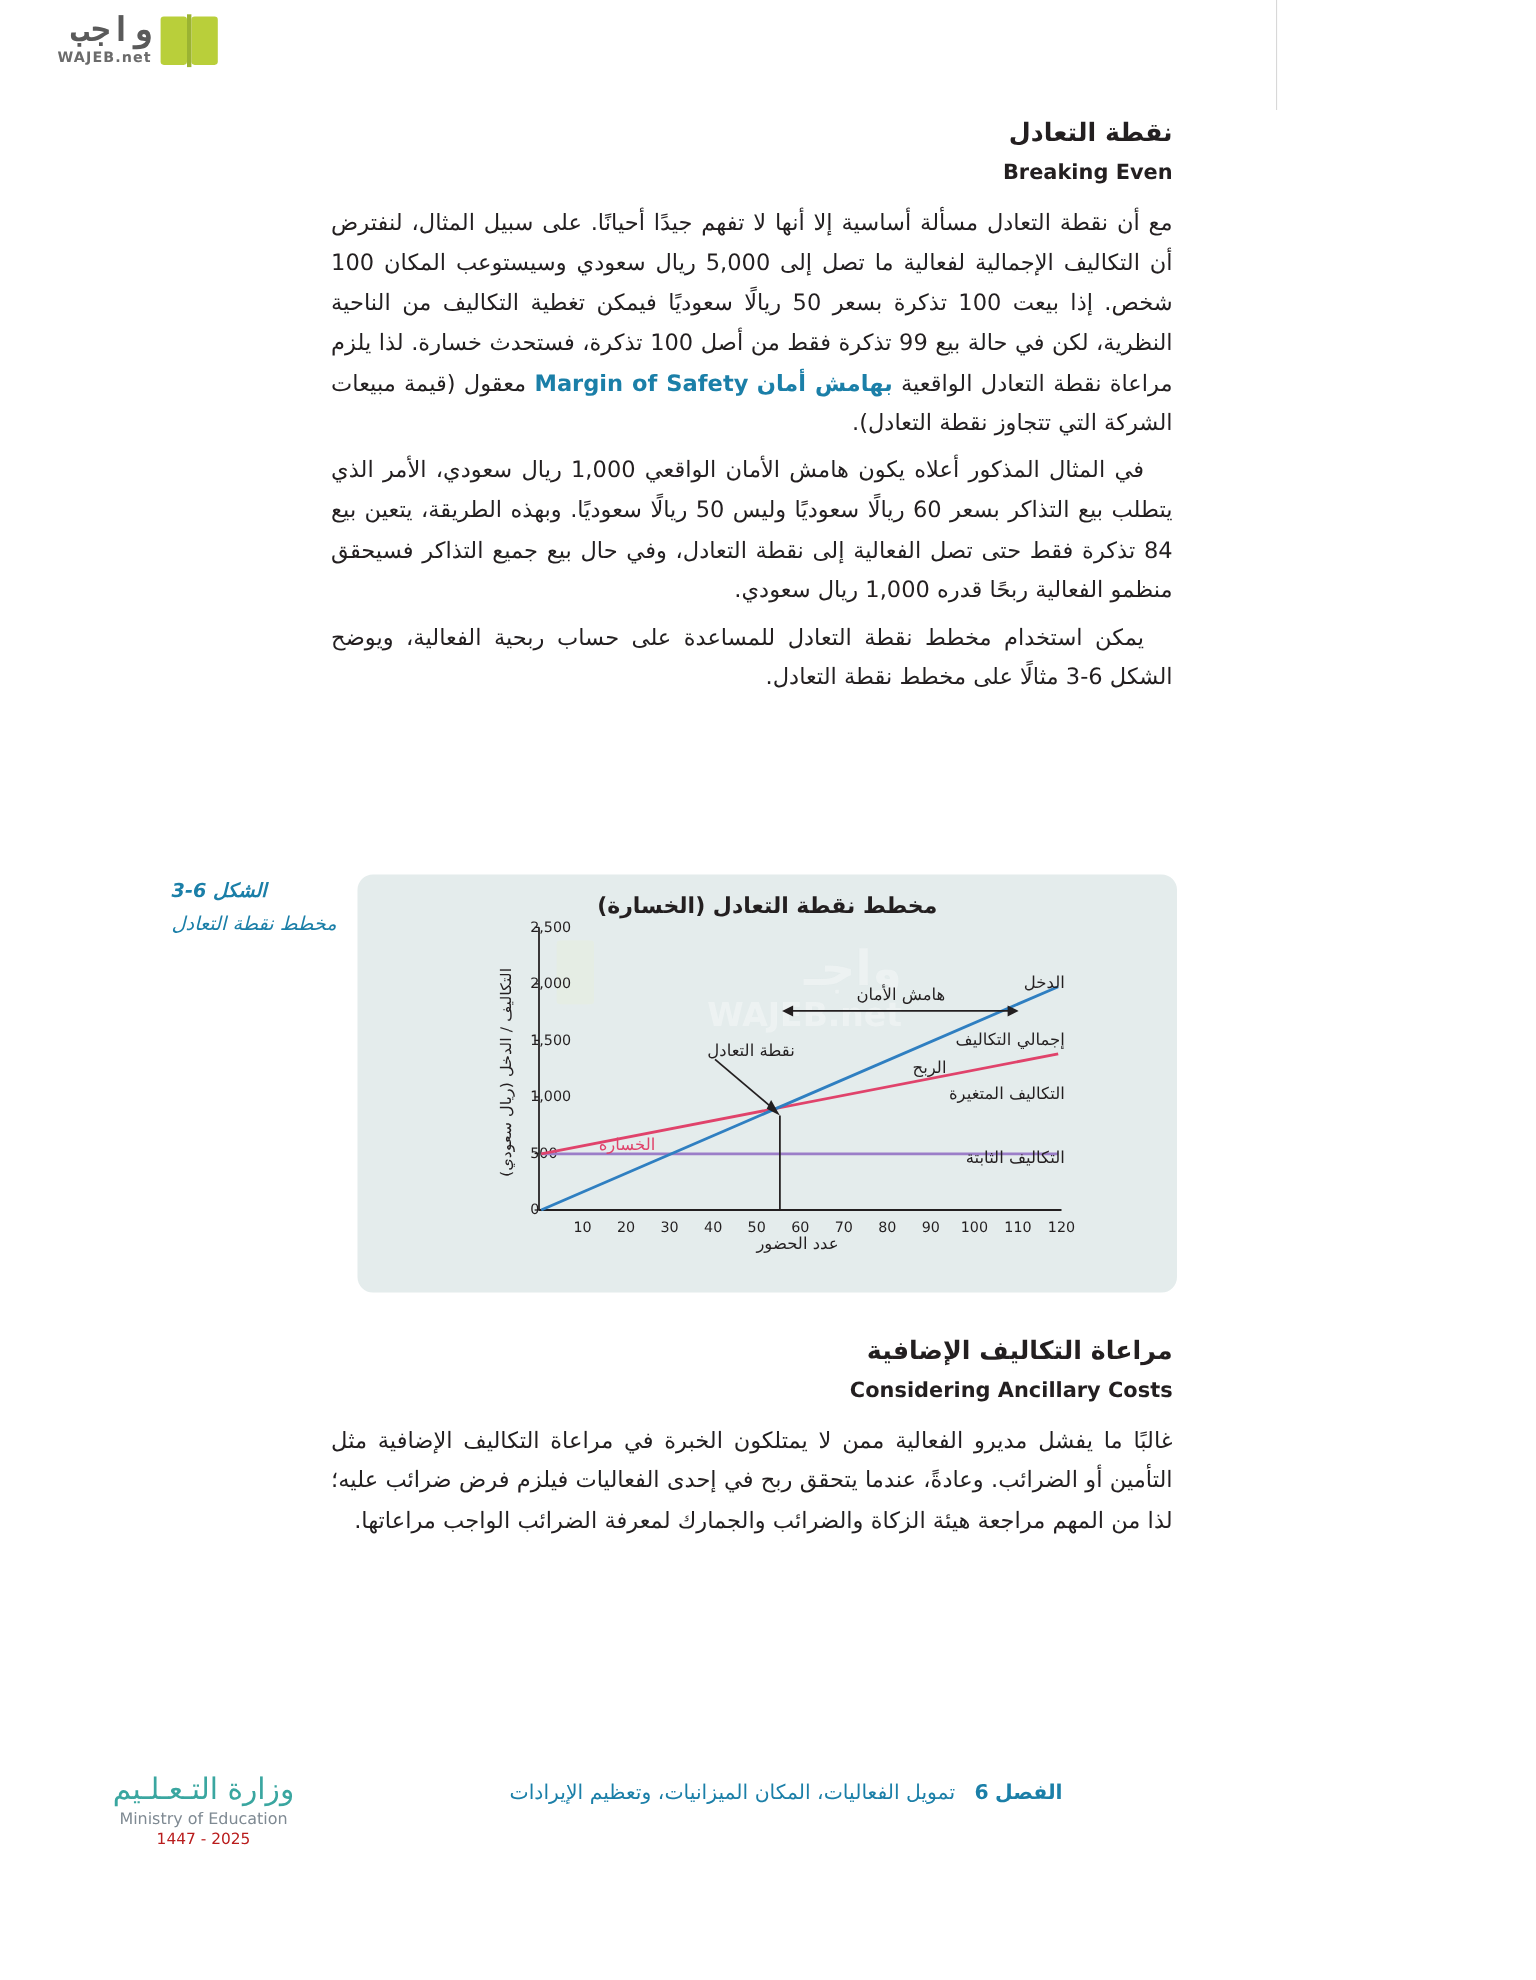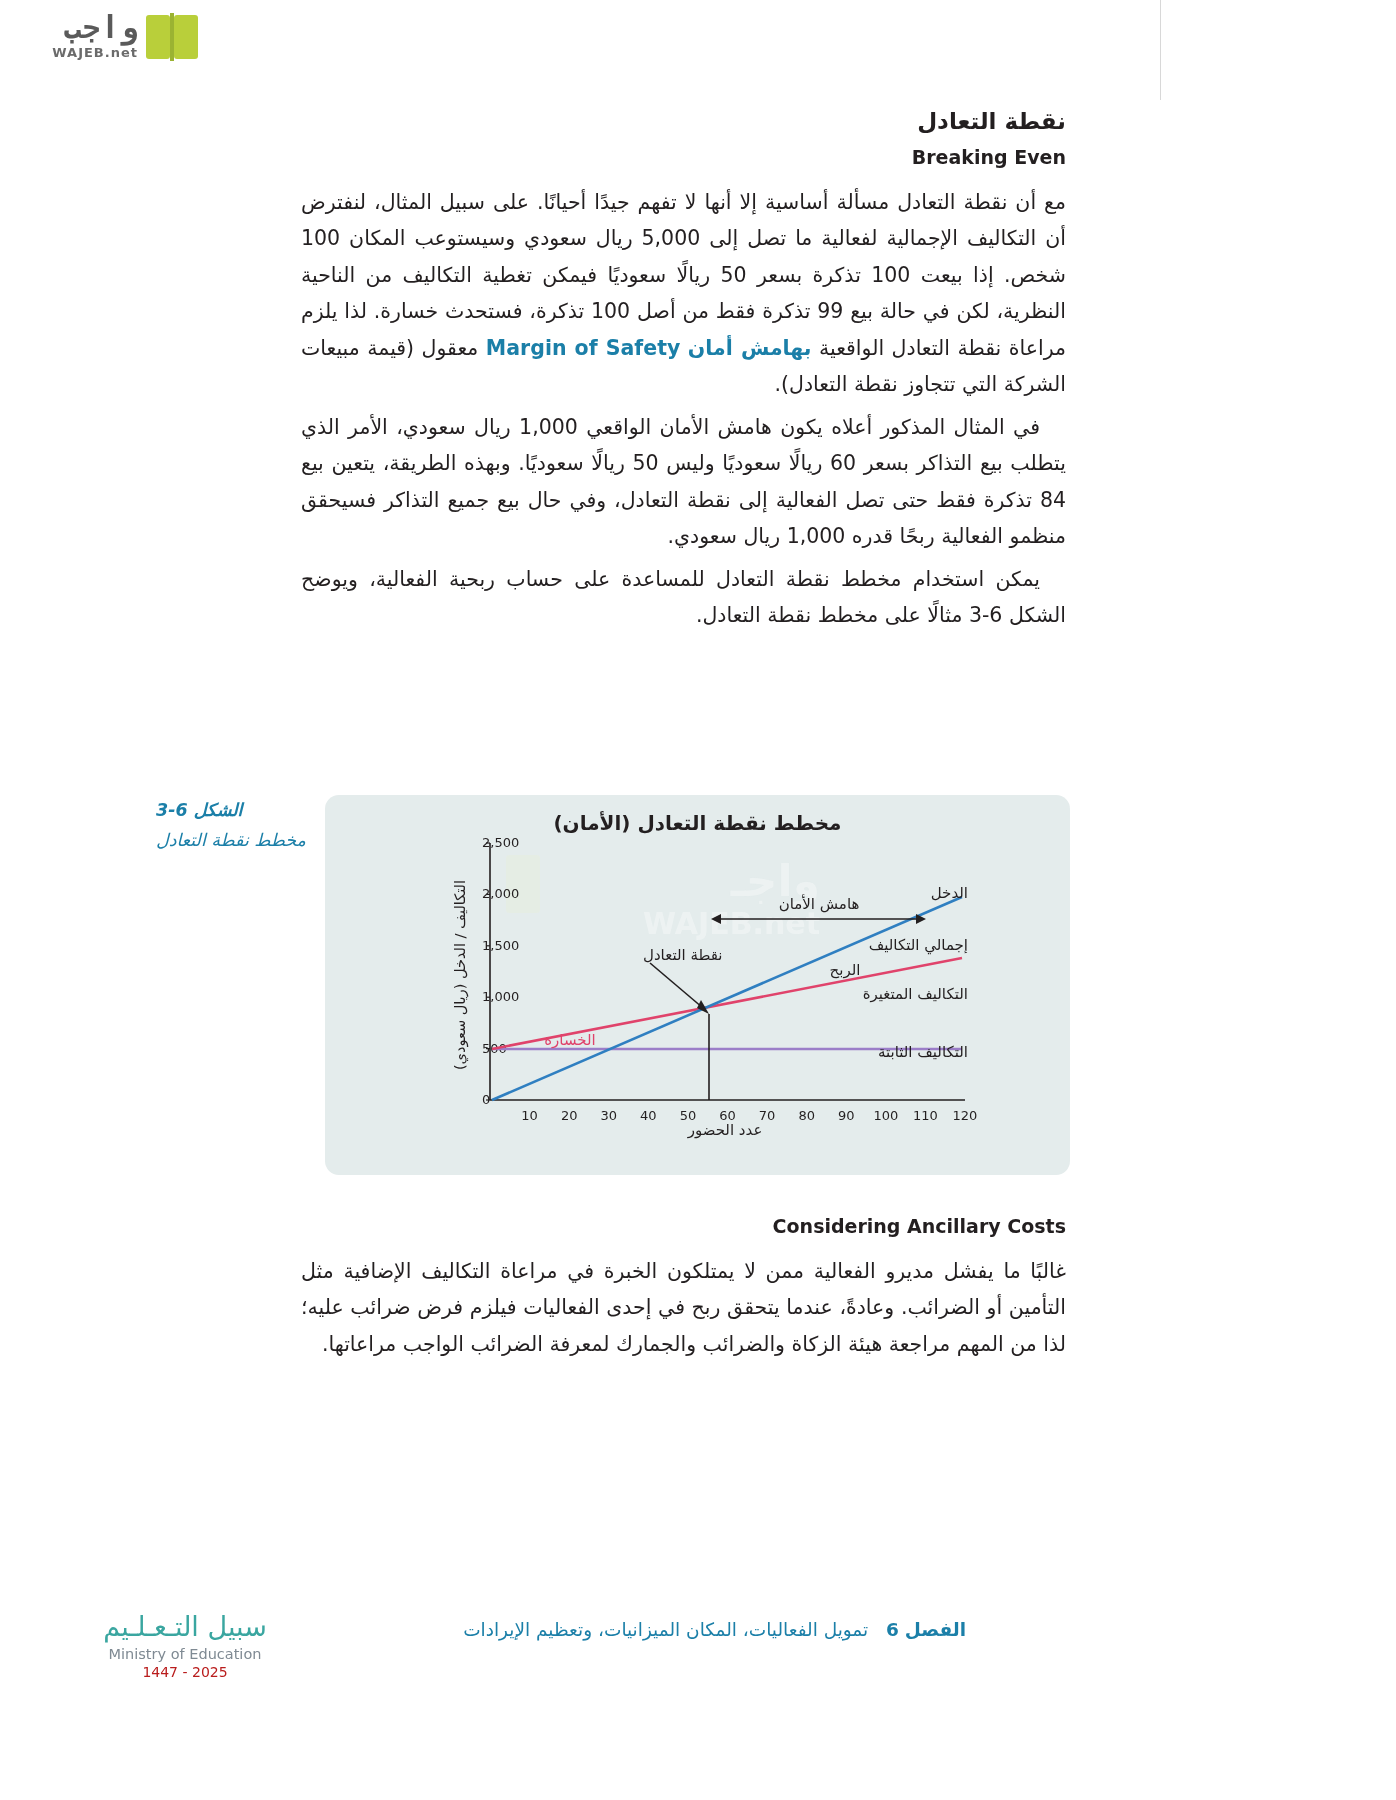--- a/index.html
+++ b/index.html
@@ -82,21 +82,21 @@
   <p class="body indent">في المثال المذكور أعلاه يكون هامش الأمان الواقعي 1,000 ريال سعودي، الأمر الذي يتطلب بيع التذاكر بسعر 60 ريالًا سعوديًا وليس 50 ريالًا سعوديًا. وبهذه الطريقة، يتعين بيع 84 تذكرة فقط حتى تصل الفعالية إلى نقطة التعادل، وفي حال بيع جميع التذاكر فسيحقق منظمو الفعالية ربحًا قدره 1,000 ريال سعودي.</p>
   <p class="body indent">يمكن استخدام مخطط نقطة التعادل للمساعدة على حساب ربحية الفعالية، ويوضح الشكل 6-3 مثالًا على مخطط نقطة التعادل.</p>
 </div>
 
 <div class="fig-caption">
   <div class="num">الشكل 6-3</div>
   <div class="lbl">مخطط نقطة التعادل</div>
 </div>
 
 <div class="figure">
-  <div class="fig-title">مخطط نقطة التعادل (الأمان)</div>
+  <div class="fig-title">مخطط نقطة التعادل (الخسارة)</div>
 
   <div class="fig-wm">
     <div class="fig-wm-book">
         <div class="l"></div>
         <div class="r"></div>
       </div>
     <div class="w1">واجـ</div>
     <div class="w2">WAJEB.net</div>
   </div>
 
@@ -157,27 +157,28 @@
     <text id="lbl-profit" x="520" y="180" font-size="15" fill="#231f20" font-family="DejaVu Sans, sans-serif" direction="rtl" text-anchor="middle">الربح</text>
     <text id="lbl-loss" x="245" y="250" font-size="15" fill="#e0436b" font-family="DejaVu Sans, sans-serif" direction="rtl" text-anchor="middle">الخسارة</text>
     <text id="lbl-margin" x="494" y="114" font-size="15" fill="#231f20" font-family="DejaVu Sans, sans-serif" direction="rtl" text-anchor="middle">هامش الأمان</text>
     <text id="lbl-bep" x="318" y="165" font-size="15" fill="#231f20" font-family="DejaVu Sans, sans-serif" direction="rtl" text-anchor="end">نقطة التعادل</text>
     <text id="lbl-xaxis" x="400" y="340" font-size="15" fill="#231f20" font-family="DejaVu Sans, sans-serif" direction="rtl" text-anchor="middle">عدد الحضور</text>
     <text id="lbl-yaxis" x="0" y="0" font-size="14.5" fill="#231f20" font-family="DejaVu Sans, sans-serif" direction="rtl" text-anchor="middle" transform="translate(140,180) rotate(-90)">التكاليف / الدخل (ريال سعودي)</text>
   </svg>
 </div>
 
 <div class="content" style="top:1215px;">
+  <h2 class="sec-ar">مراعاة التكاليف الإضافية</h2>
   <h3 class="sec-en">Considering Ancillary Costs</h3>
   <p class="body">غالبًا ما يفشل مديرو الفعالية ممن لا يمتلكون الخبرة في مراعاة التكاليف الإضافية مثل التأمين أو الضرائب. وعادةً، عندما يتحقق ربح في إحدى الفعاليات فيلزم فرض ضرائب عليه؛ لذا من المهم مراجعة هيئة الزكاة والضرائب والجمارك لمعرفة الضرائب الواجب مراعاتها.</p>
 </div>
 
 <div class="footer-text">
   <span class="chap">الفصل</span>
   <span class="chap">6</span>
   &nbsp;&nbsp;<span>تمويل الفعاليات، المكان الميزانيات، وتعظيم الإيرادات</span>
 </div>
 
 <div class="page-badge">
-  <div class="moe">سبيل التـعـلـيم</div>
+  <div class="moe">وزارة التـعـلـيم</div>
   <div class="moe-en">Ministry of Education</div>
   <div class="moe-yr">2025 - 1447</div>
 </div>
 
 </body></html>

